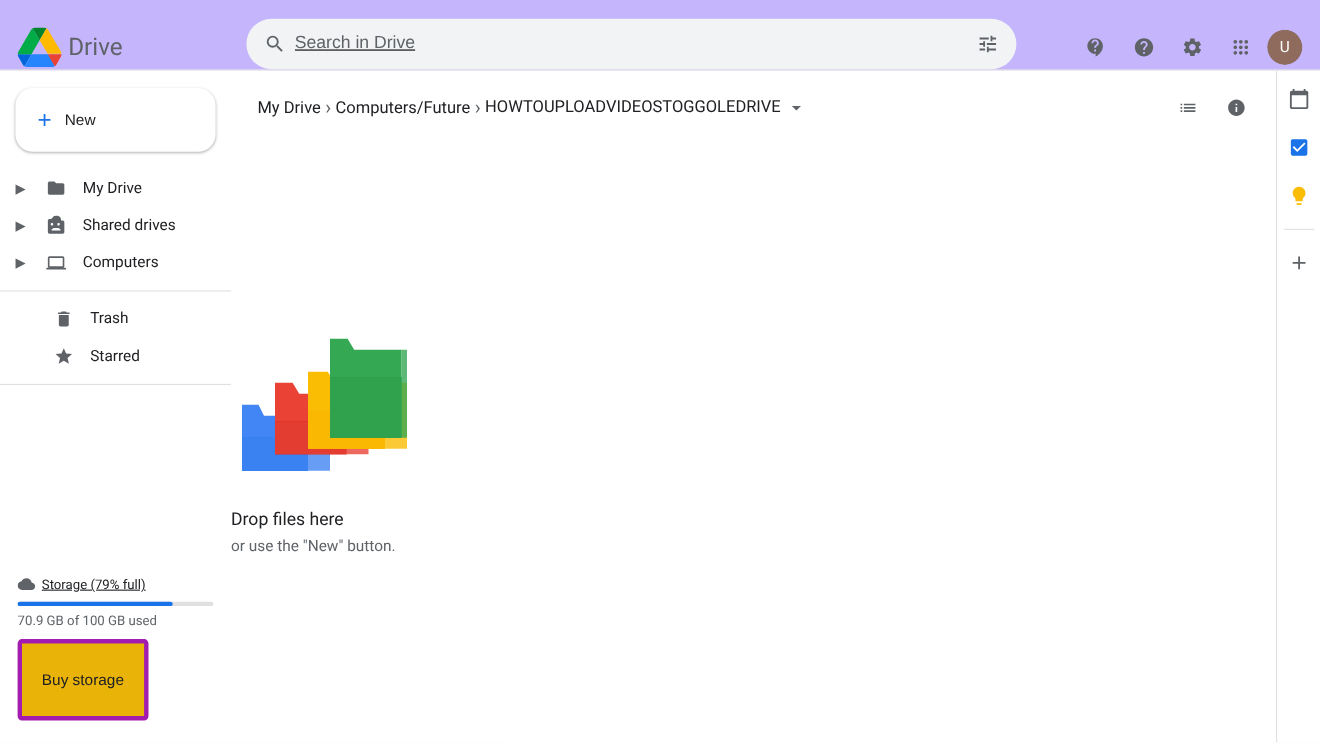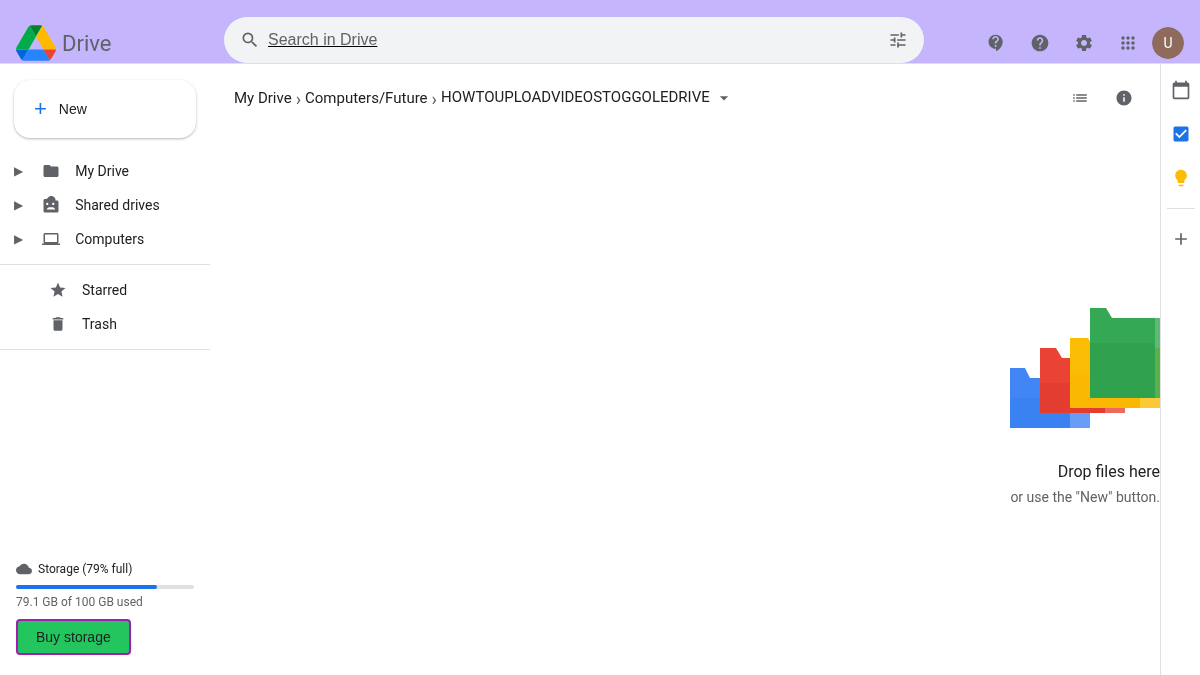--- a/index.html
+++ b/index.html
@@ -56,45 +56,45 @@
       display: flex; align-items: center; gap: 12px; padding: 8px 14px;
       border-radius: 0 24px 24px 0; cursor: pointer; font-size: 14px;
       color: #202124; margin-right: 8px;
     }
     .sidebar-item .icon { color: #5f6368; font-size: 18px; width: 24px; display: flex; align-items: center; justify-content: center; }
     .sidebar-expand { color: #5f6368; font-size: 12px; margin-right: 4px; }
 
     .sidebar-divider { border: none; border-top: 1px solid #e0e0e0; margin: 8px 0; }
 
     .storage-section { padding: 12px 16px; margin-top: auto; }
-    .storage-label { font-size: 12px; color: #202124; display: flex; align-items: center; gap: 6px; margin-bottom: 8px; }
+    .storage-label { font-size: 12px; color: #202124; display: flex; align-items: center; gap: 6px; margin-bottom: 8px; text-decoration: underline; }
     .storage-bar-bg { height: 4px; background: #e0e0e0; border-radius: 2px; margin-bottom: 6px; }
     .storage-bar-fill { height: 4px; background: #1a73e8; border-radius: 2px; }
     .storage-used { font-size: 12px; color: #5f6368; margin-bottom: 10px; }
     .buy-storage-btn {
-      border: 2px solid #a21caf; background: #22c55e; border-radius: 4px; padding: 8px 18px;
+      border: 4px solid #a21caf; background: #eab308; border-radius: 4px; padding: 25px 18px;
       font-size: 14px; color: #202124; cursor: pointer;
     }
 
     
     .content { flex: 1; display: flex; flex-direction: column; overflow: hidden; background: #fff; }
 
     
     .breadcrumb {
       display: flex; align-items: center; gap: 4px; padding: 14px 16px 10px 24px;
       font-size: 15px; color: #202124; border-bottom: none; flex-shrink: 0;
     }
     .breadcrumb-item { cursor: pointer; }
     .breadcrumb-chevron { color: #5f6368; font-size: 18px; }
     .breadcrumb-current { display: flex; align-items: flex-start; gap: 4px; }
     .breadcrumb-actions { margin-left: auto; display: flex; gap: 4px; }
 
     
     .drop-zone {
-      flex: 1; display: flex; flex-direction: column; align-items: flex-end; justify-content: center;
+      flex: 1; display: flex; flex-direction: column; align-items: flex-start; justify-content: center;
       gap: 8px;
     }
     .drop-text { font-size: 16px; color: #202124; }
     .drop-subtext { font-size: 14px; color: #5f6368; }
 
     
     .right-panel {
       width: 40px; background: #fff; border-left: 1px solid #e0e0e0; display: flex;
       flex-direction: column; align-items: center; padding: 8px 0; gap: 8px; flex-shrink: 0;
     }
@@ -200,49 +200,49 @@
     </div>
 
     <hr class="sidebar-divider">
 
 
 
     <div class="sidebar-item">
       <span style="width:20px"></span>
       <span class="icon">
         <svg width="18" height="18" viewBox="0 0 24 24" fill="#5f6368">
+            <path d="M6 19c0 1.1.9 2 2 2h8c1.1 0 2-.9 2-2V7H6v12zM19 4h-3.5l-1-1h-5l-1 1H5v2h14V4z"></path>
+          </svg>
+      </span>
+      <span>Trash</span>
+    </div>
+
+    <div class="sidebar-item">
+      <span style="width:20px"></span>
+      <span class="icon">
+        <svg width="18" height="18" viewBox="0 0 24 24" fill="#5f6368">
             <path d="M12 17.27L18.18 21l-1.64-7.03L22 9.24l-7.19-.61L12 2 9.19 8.63 2 9.24l5.46 4.73L5.82 21z"></path>
           </svg>
       </span>
       <span>Starred</span>
-    </div>
-
-    <div class="sidebar-item">
-      <span style="width:20px"></span>
-      <span class="icon">
-        <svg width="18" height="18" viewBox="0 0 24 24" fill="#5f6368">
-            <path d="M6 19c0 1.1.9 2 2 2h8c1.1 0 2-.9 2-2V7H6v12zM19 4h-3.5l-1-1h-5l-1 1H5v2h14V4z"></path>
-          </svg>
-      </span>
-      <span>Trash</span>
     </div>
 
     <hr class="sidebar-divider">
 
     <div class="storage-section">
       <div class="storage-label">
         <svg width="16" height="16" viewBox="0 0 24 24" fill="#5f6368">
             <path d="M19.35 10.04C18.67 6.59 15.64 4 12 4 9.11 4 6.6 5.64 5.35 8.04 2.34 8.36 0 10.91 0 14c0 3.31 2.69 6 6 6h13c2.76 0 5-2.24 5-5 0-2.64-2.05-4.78-4.65-4.96z"></path>
           </svg>
         <span>Storage (79% full)</span>
       </div>
       <div class="storage-bar-bg">
         <div class="storage-bar-fill" style="width: 79%"></div>
       </div>
-      <div class="storage-used">79.1 GB of 100 GB used</div>
+      <div class="storage-used">70.9 GB of 100 GB used</div>
       <button class="buy-storage-btn">Buy storage</button>
     </div>
   </div>
 
   <div class="content">
 
     <div class="breadcrumb">
       <span class="breadcrumb-item">My Drive</span>
       <span class="breadcrumb-chevron">›</span>
       <span class="breadcrumb-item">Computers/Future</span>

